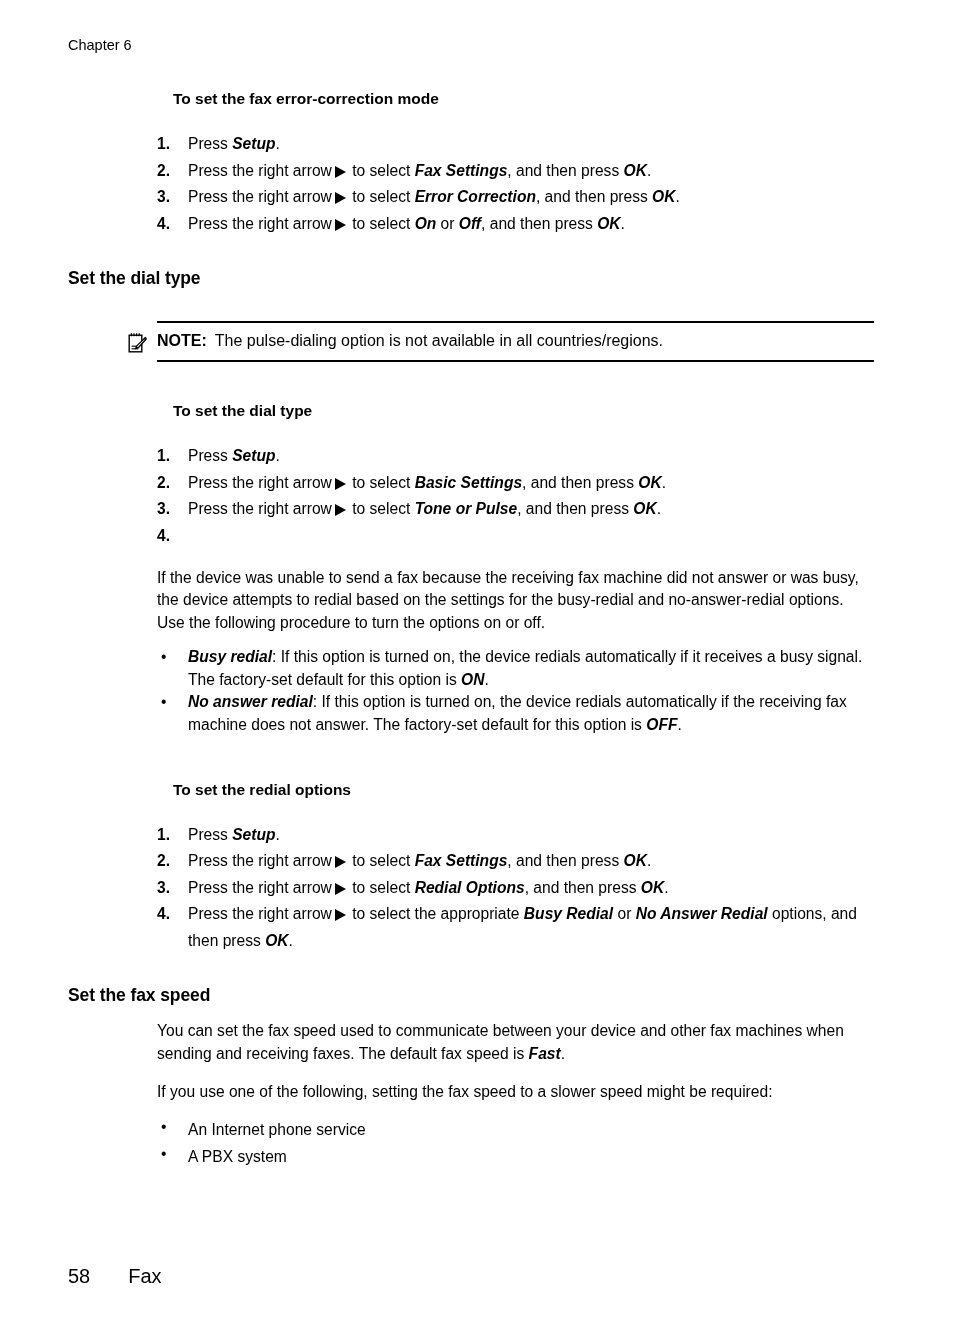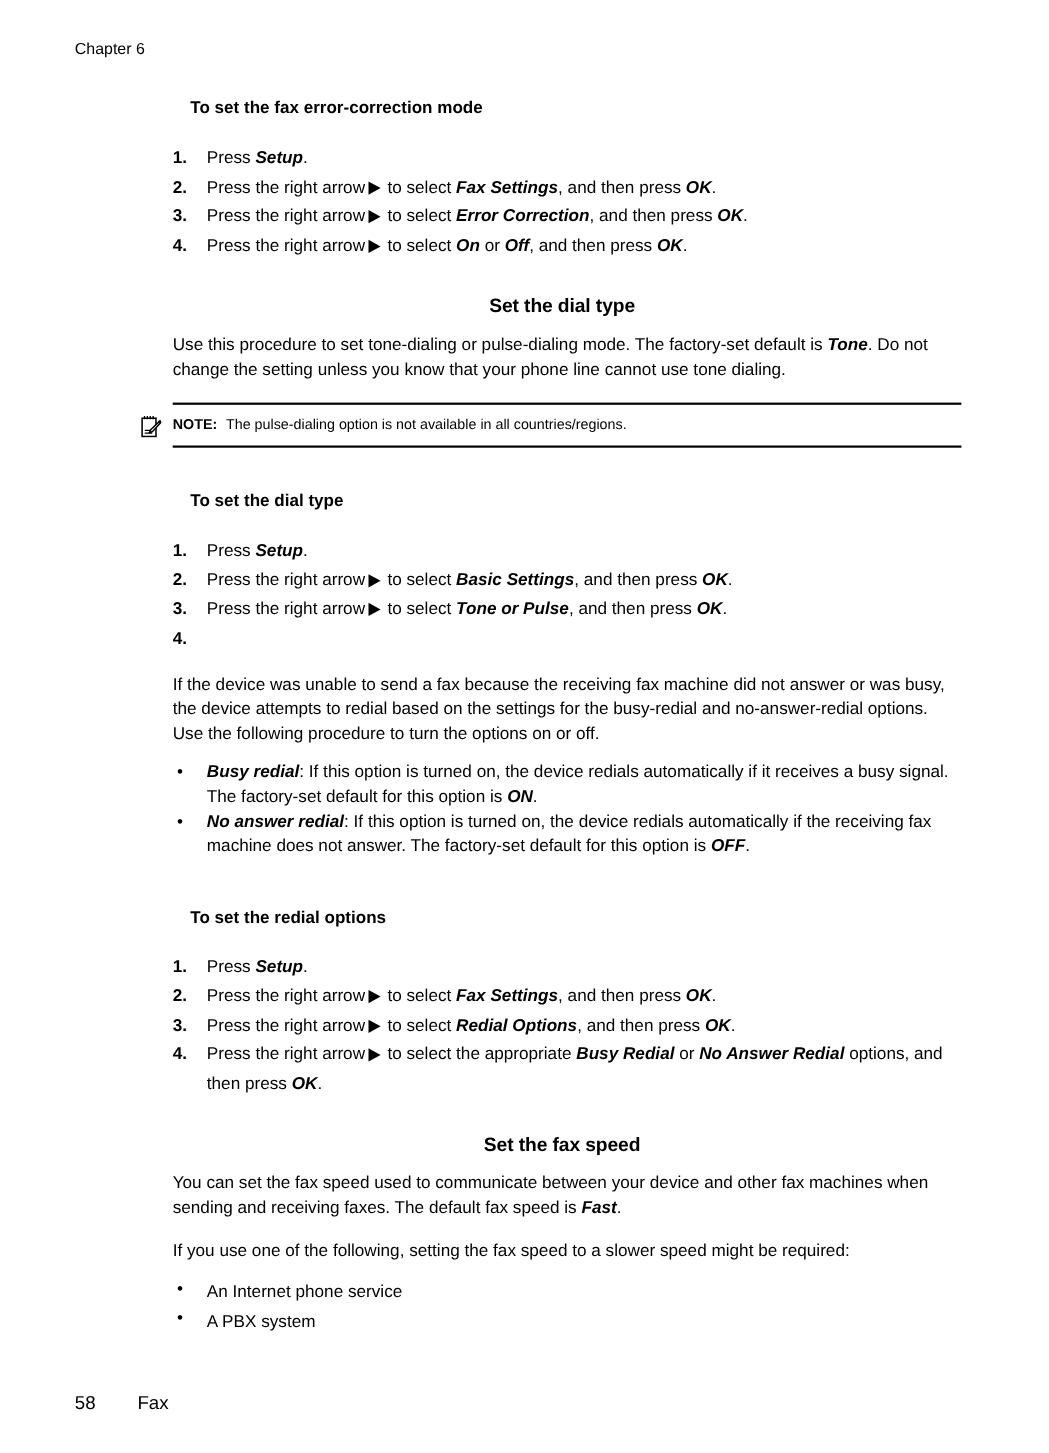--- a/index.html
+++ b/index.html
@@ -56,21 +56,20 @@
     margin: 16px;
     padding: 0;
     font-size: 15.5px;
     font-weight: bold;
     line-height: 21px;
   }
 
   
   .heading-block {
     padding-left: 68px;
-    text-align: center;
   }
   .indent-block {
     padding-left: 157px;
     padding-right: 80px;
   }
 
   p.body-para {
     margin: 0;
     font-size: 15.6px;
     line-height: 22.6px;
@@ -141,42 +140,42 @@
   }
   .note-rule {
     border-top: 2px solid #000;
     height: 0;
     font-size: 0;
     line-height: 0;
   }
   .note-body {
     position: relative;
     padding: 7px 0 8px 0;
-    font-size: 13px;
+    font-size: 16px;
     line-height: 22px;
     white-space: nowrap;
   }
   .note-icon {
     position: absolute;
     left: -29px;
     top: 9px;
     width: 19px;
     height: 21px;
   }
   .note-label {
     font-weight: bold;
     margin-right: 8px;
   }
 
   
   .page-footer {
     position: absolute;
     left: 68px;
     bottom: 36px;
-    font-size: 17px;
+    font-size: 20px;
     line-height: 18px;
   }
   .page-footer .pagenum { margin-right: 38px; }
 
   
   .gap-6  { height: 6px; }
   .gap-12 { height: 12px; }
   .gap-14 { height: 14px; }
   .gap-16 { height: 16px; }
   .gap-18 { height: 18px; }
@@ -215,23 +214,20 @@
         </li>
       </ol>
     </div>
 
     <div class="gap-30"></div>
 
     <div class="heading-block">
       <h2 class="section-heading">Set the dial type</h2>
     </div>
     <div class="gap-14"></div>
-    <div class="indent-block">
-      <p class="body-para"><span>Use this procedure to set tone-dialing or pulse-dialing mode. The factory-set default is </span><b>Tone</b><span>. Do not change the setting unless you know that your phone line cannot use tone dialing.</span></p>
-    </div>
 
     <div class="gap-18"></div>
 
     <div class="note-box">
       <div class="note-rule"></div>
       <div class="note-body">
         <span class="note-icon">
           <svg width="19" height="21" viewBox="0 0 19 21" xmlns="http://www.w3.org/2000/svg">
             <rect x="1.2" y="3.2" width="12.6" height="16.6" fill="#ffffff" stroke="#000000" stroke-width="1.4"></rect>
             <line x1="3.4" y1="1.2" x2="3.4" y2="4.2" stroke="#000000" stroke-width="1.2"></line>

